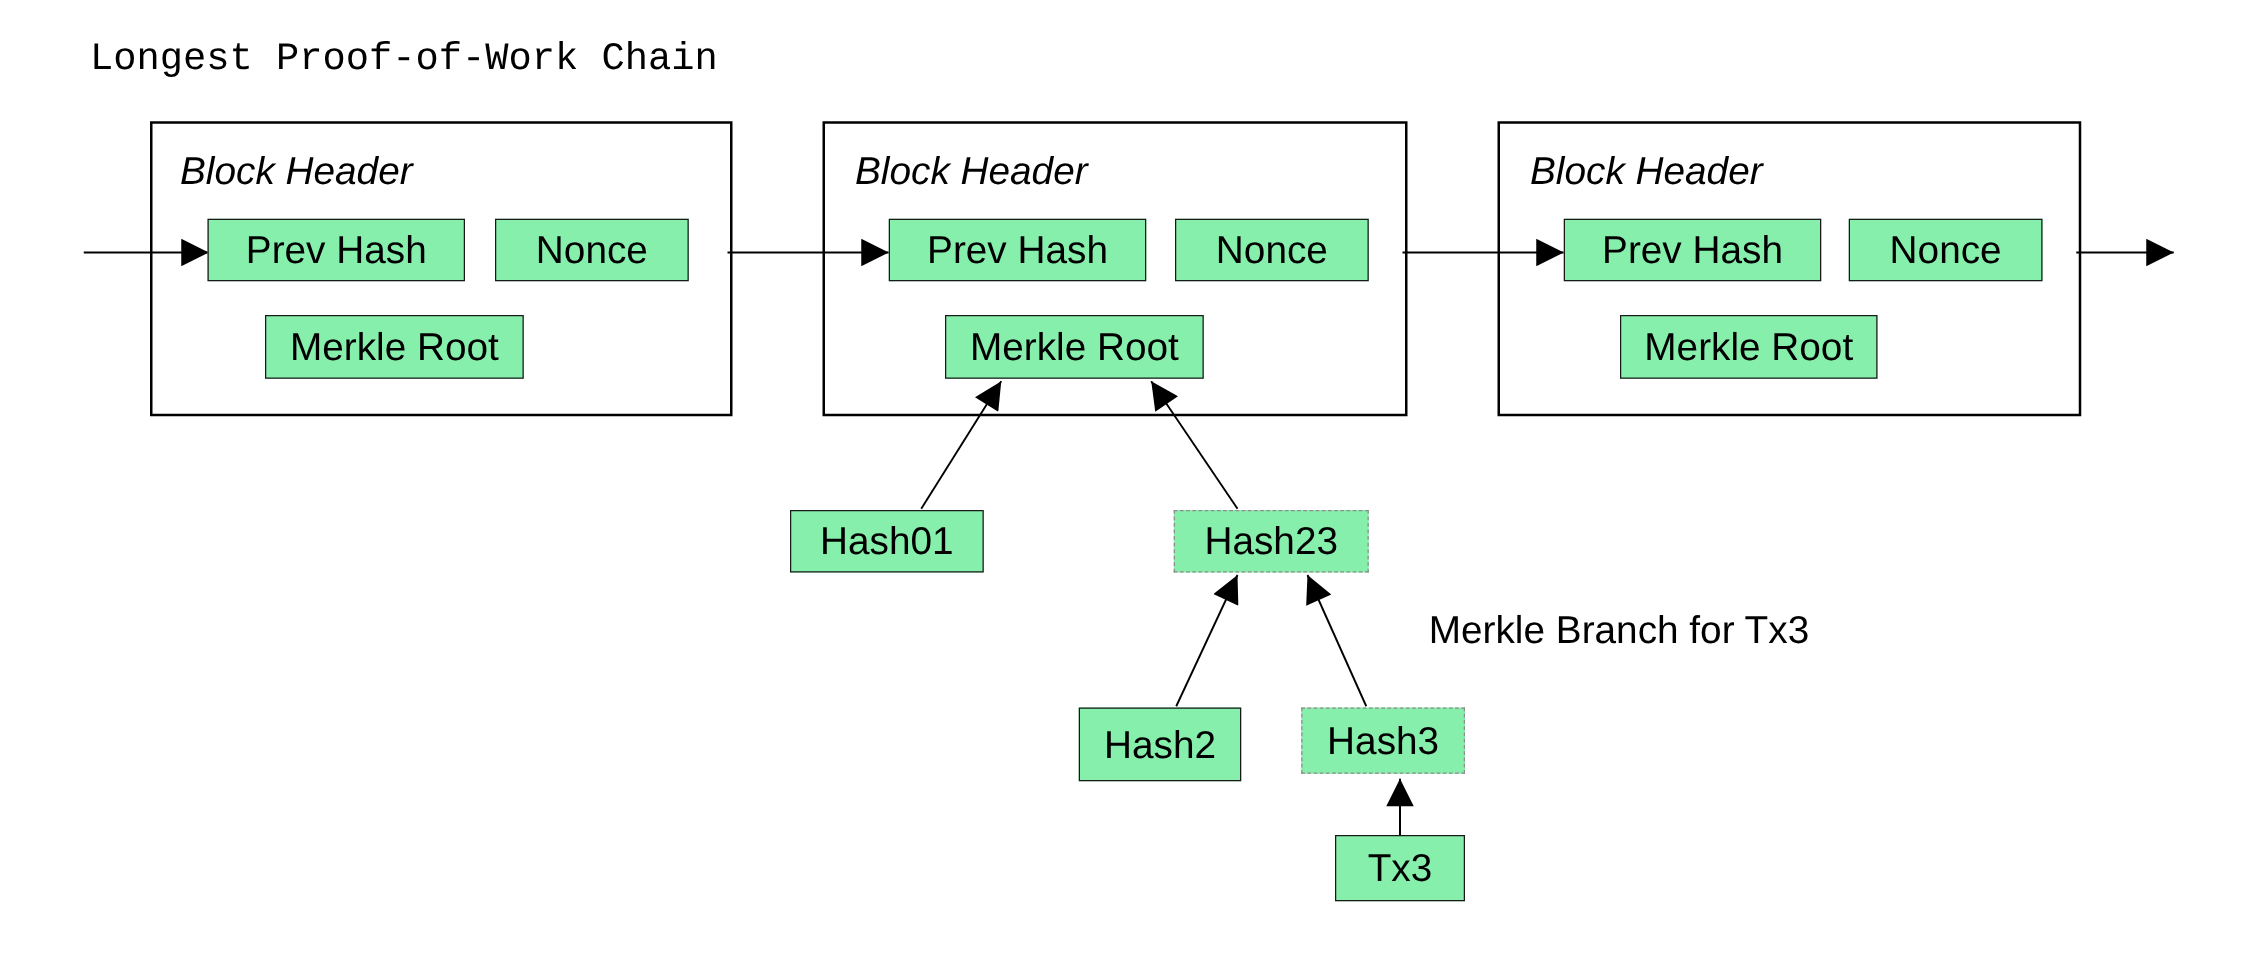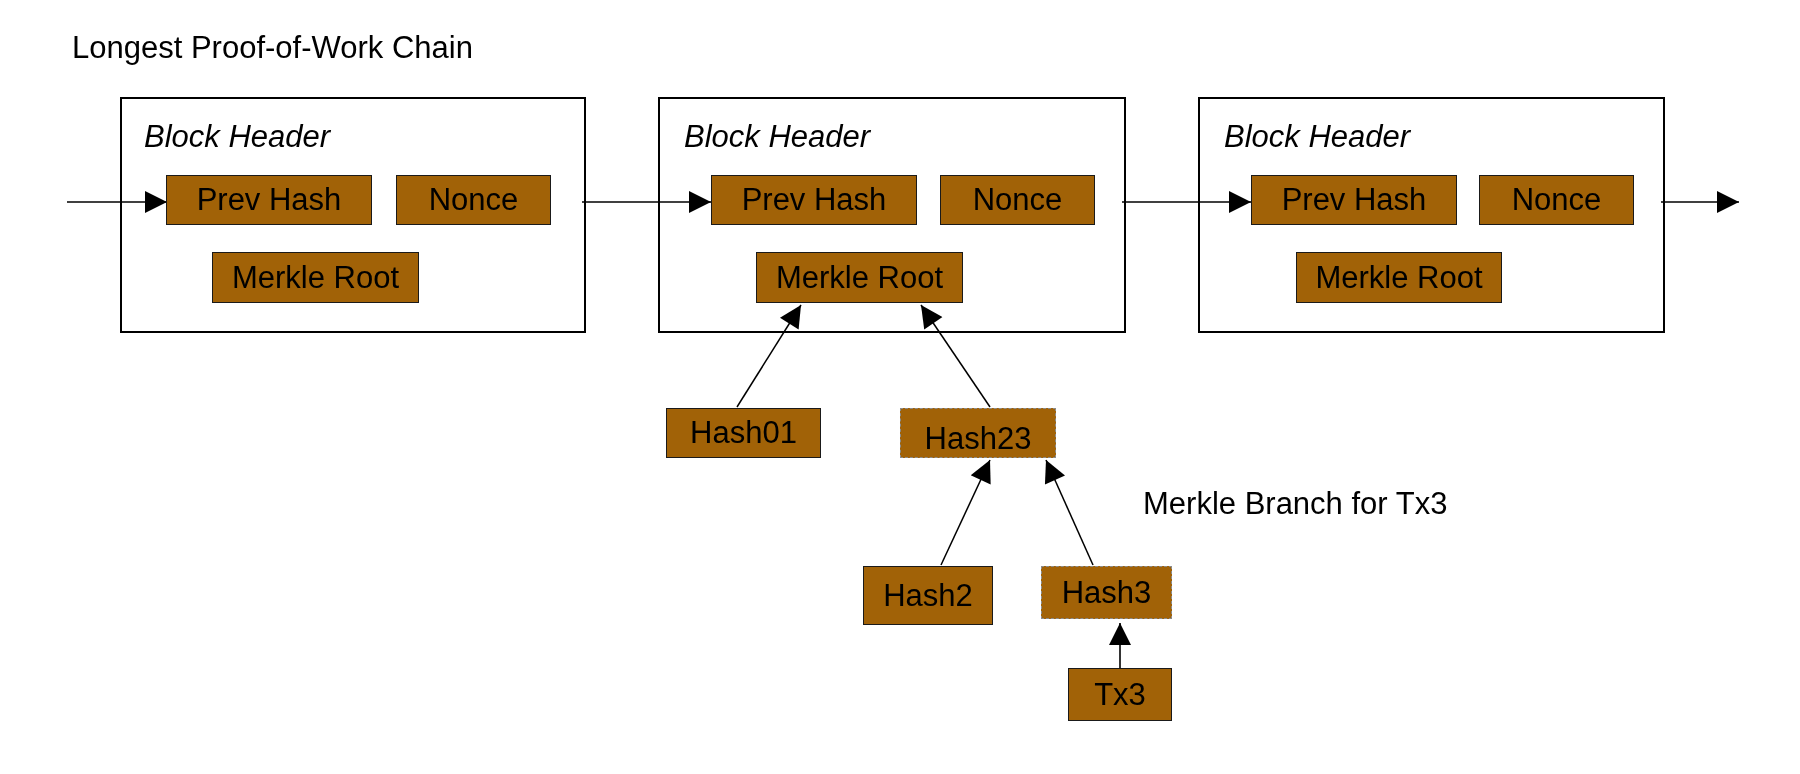--- a/index.html
+++ b/index.html
@@ -30,21 +30,21 @@
     color: #000000;
   }
   .outer-block {
     position: absolute;
     border: 2px solid #000000;
     background: transparent;
   }
   .node {
     position: absolute;
     border: 1.6px solid #1a1a1a;
-    background: #a16207;
+    background: #86efac;
     display: flex;
     align-items: center;
     justify-content: center;
     font-size: 31px;
     white-space: nowrap;
     box-sizing: border-box;
   }
   .node.dashed {
     border: 1.7px dashed #8c8c8c;
   }
@@ -72,21 +72,21 @@
     <line x1="1122" y1="202" x2="1251" y2="202" stroke="#000000" stroke-width="1.6" marker-end="url(#arrow)"></line>
     <line x1="1661" y1="202" x2="1739" y2="202" stroke="#000000" stroke-width="1.6" marker-end="url(#arrow)"></line>
 
     <line x1="737" y1="407" x2="801" y2="305" stroke="#000000" stroke-width="1.5" marker-end="url(#arrow)"></line>
     <line x1="990" y1="407" x2="921" y2="305" stroke="#000000" stroke-width="1.5" marker-end="url(#arrow)"></line>
     <line x1="941" y1="565" x2="990" y2="460" stroke="#000000" stroke-width="1.5" marker-end="url(#arrow)"></line>
     <line x1="1093" y1="565" x2="1046" y2="460" stroke="#000000" stroke-width="1.5" marker-end="url(#arrow)"></line>
     <line x1="1120" y1="703" x2="1120" y2="623" stroke="#000000" stroke-width="1.6" marker-end="url(#arrow)"></line>
   </svg>
 
-  <div class="label" style="left:72px; top:30px;">Longest Proof-of-Work Chain</div>
+  <div class="label" style="left:72px; top:30px;font-family:Liberation Mono, monospace;">Longest Proof-of-Work Chain</div>
 
   <div class="outer-block" style="left:120px; top:97px; width:462px; height:232px;"></div>
   <div class="block-header-label" style="left:144px; top:119px;">Block Header</div>
   <div class="node" style="left:166px; top:175px; width:206px; height:50px;">
     <span>Prev Hash</span>
   </div>
   <div class="node" style="left:396px; top:175px; width:155px; height:50px;">
     <span>Nonce</span>
   </div>
   <div class="node" style="left:212px; top:252px; width:207px; height:51px;">
@@ -110,24 +110,24 @@
   <div class="node" style="left:1251px; top:175px; width:206px; height:50px;">
     <span>Prev Hash</span>
   </div>
   <div class="node" style="left:1479px; top:175px; width:155px; height:50px;">
     <span>Nonce</span>
   </div>
   <div class="node" style="left:1296px; top:252px; width:206px; height:51px;">
     <span>Merkle Root</span>
   </div>
 
-  <div class="node" style="left:632px; top:408px; width:155px; height:50px;margin-left:34px;">
+  <div class="node" style="left:632px; top:408px; width:155px; height:50px;">
     <span>Hash01</span>
   </div>
-  <div class="node dashed" style="left:900px; top:408px; width:156px; height:50px;align-items:flex-end;">
+  <div class="node dashed" style="left:939px; top:408px; width:156px; height:50px;">
     <span>Hash23</span>
   </div>
   <div class="node" style="left:863px; top:566px; width:130px; height:59px;">
     <span>Hash2</span>
   </div>
   <div class="node dashed" style="left:1041px; top:566px; width:131px; height:53px;">
     <span>Hash3</span>
   </div>
   <div class="node" style="left:1068px; top:668px; width:104px; height:53px;">
     <span>Tx3</span>

